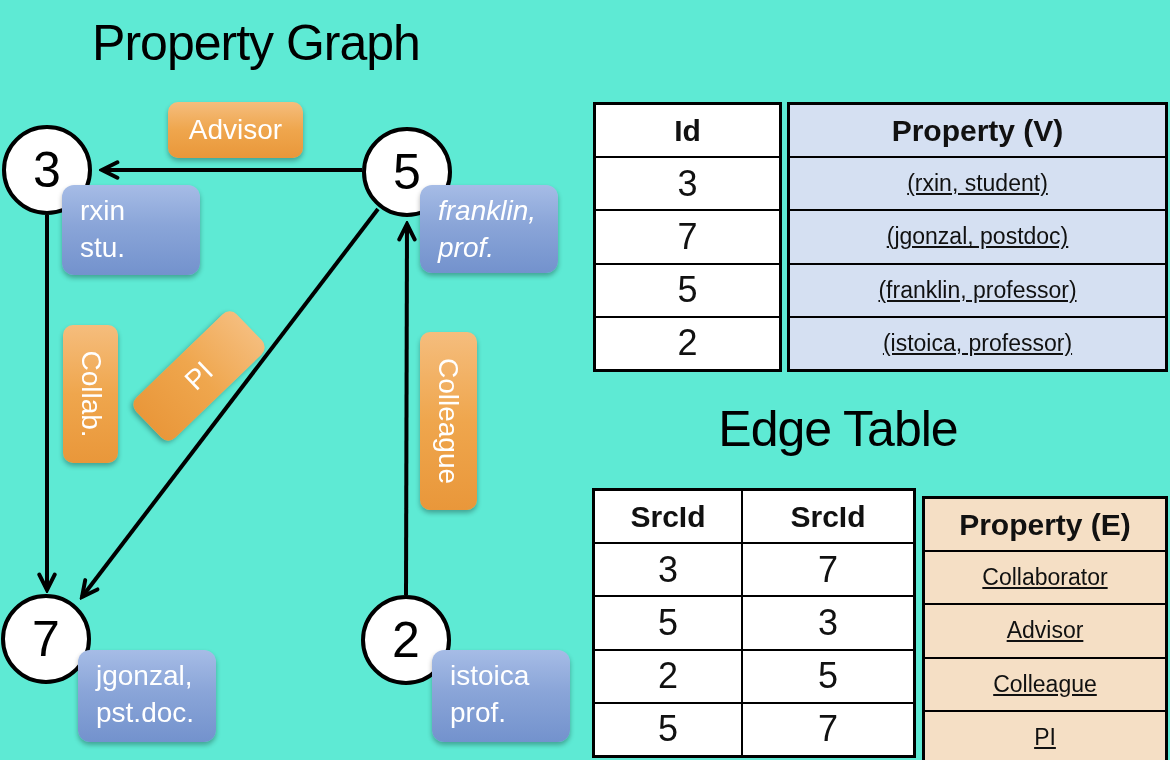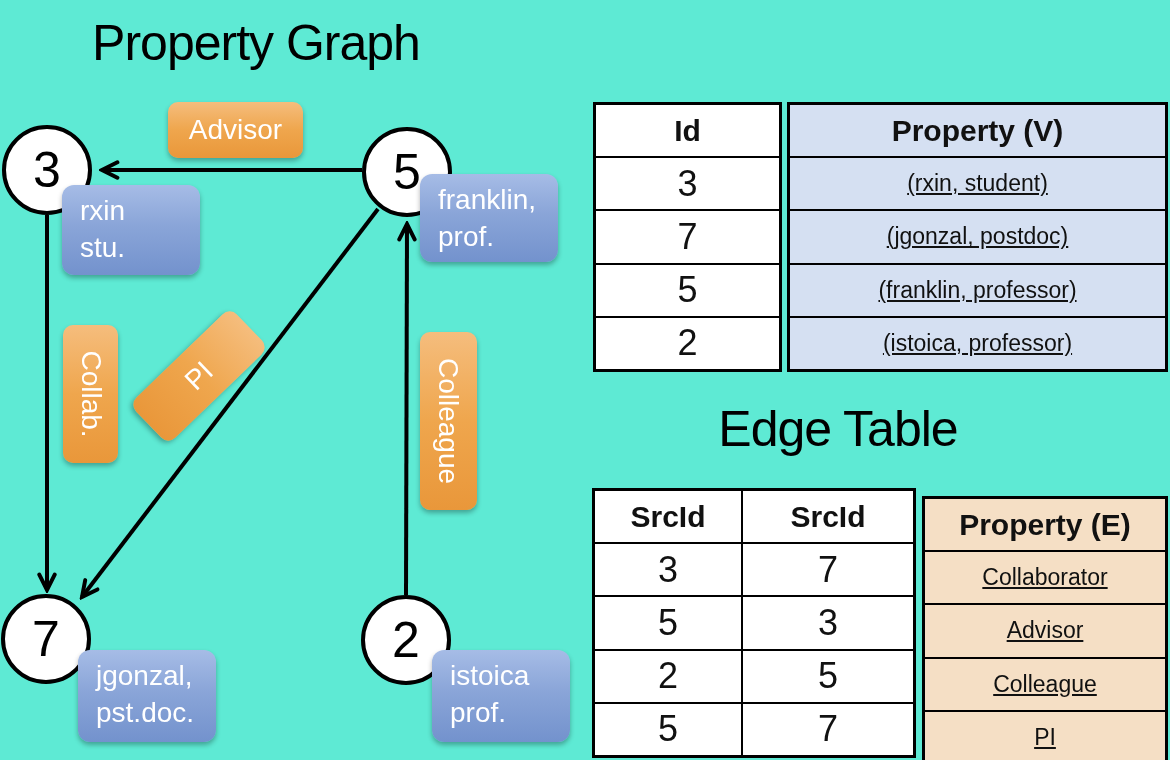--- a/index.html
+++ b/index.html
@@ -79,21 +79,21 @@
     <span class="rotm90">PI</span>
   </div>
   <div class="elabel" style="left:420px;top:332px;width:57px;height:178px;">
     <span class="rot90">Colleague</span>
   </div>
 
   <div class="vlabel" style="left:62px;top:185px;width:138px;height:90px;">
     <div>rxin</div>
     <div>stu.</div>
   </div>
-  <div class="vlabel" style="left:420px;top:174px;width:138px;height:88px;">
+  <div class="vlabel" style="left:420px;top:185px;width:138px;height:88px;font-style:italic;">
     <div>franklin,</div>
     <div>prof.</div>
   </div>
   <div class="vlabel" style="left:78px;top:650px;width:138px;height:92px;">
     <div>jgonzal,</div>
     <div>pst.doc.</div>
   </div>
   <div class="vlabel" style="left:432px;top:650px;width:138px;height:92px;">
     <div>istoica</div>
     <div>prof.</div>

